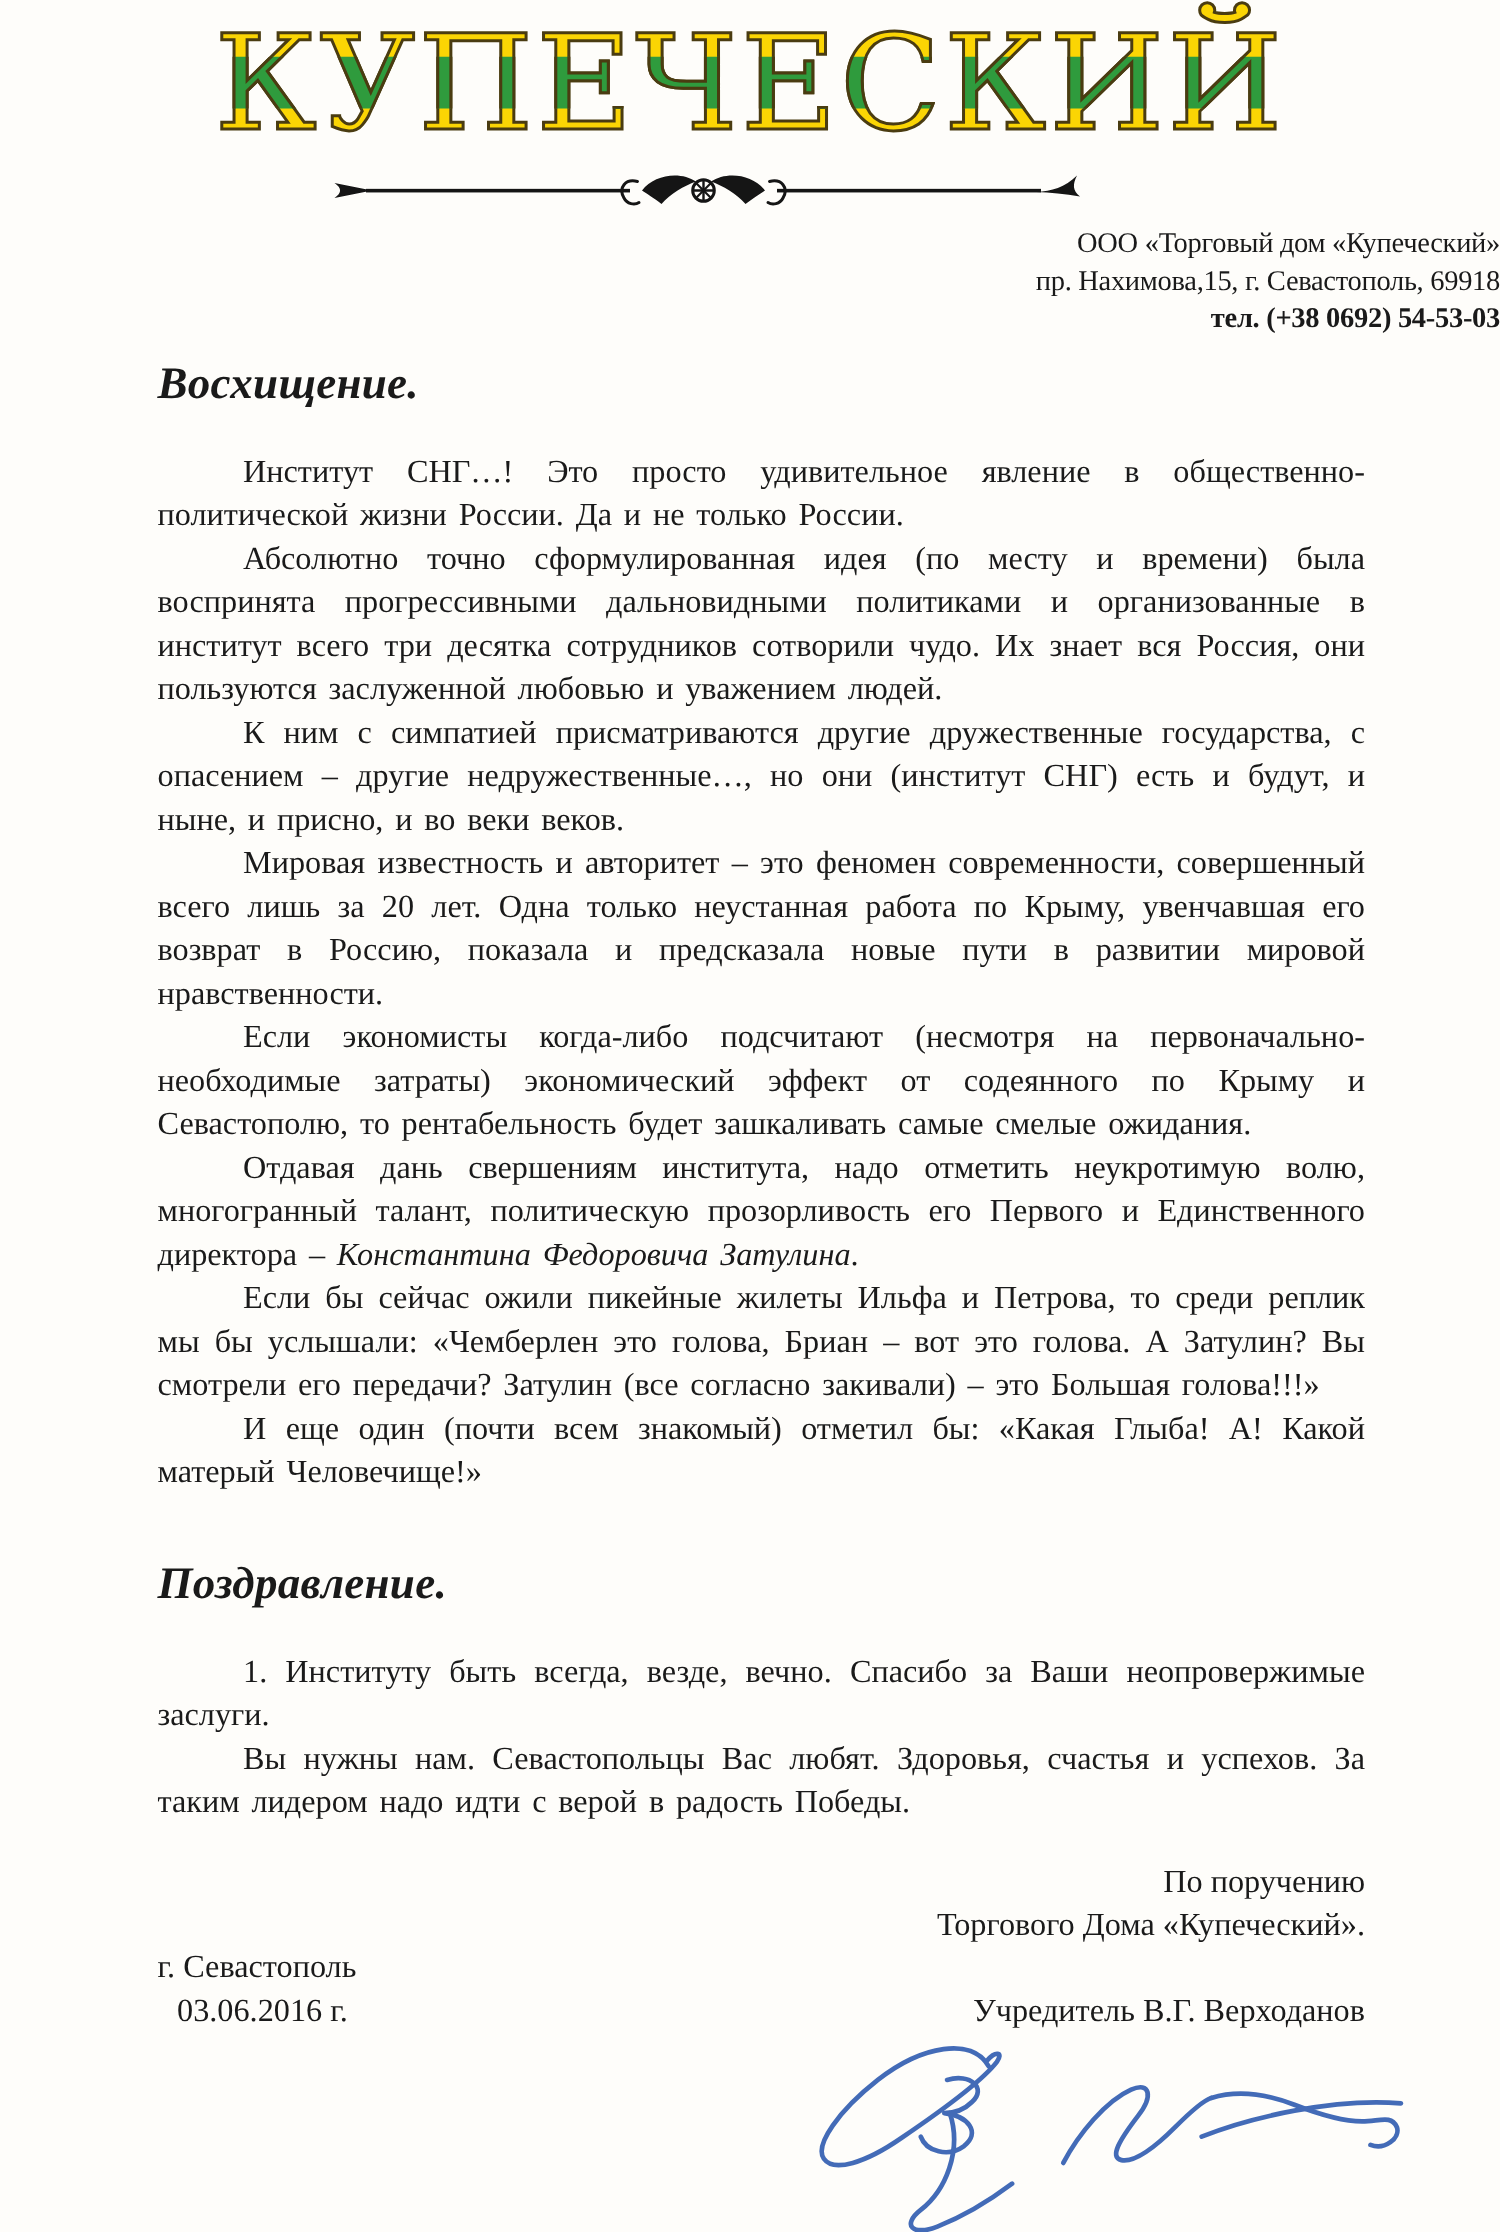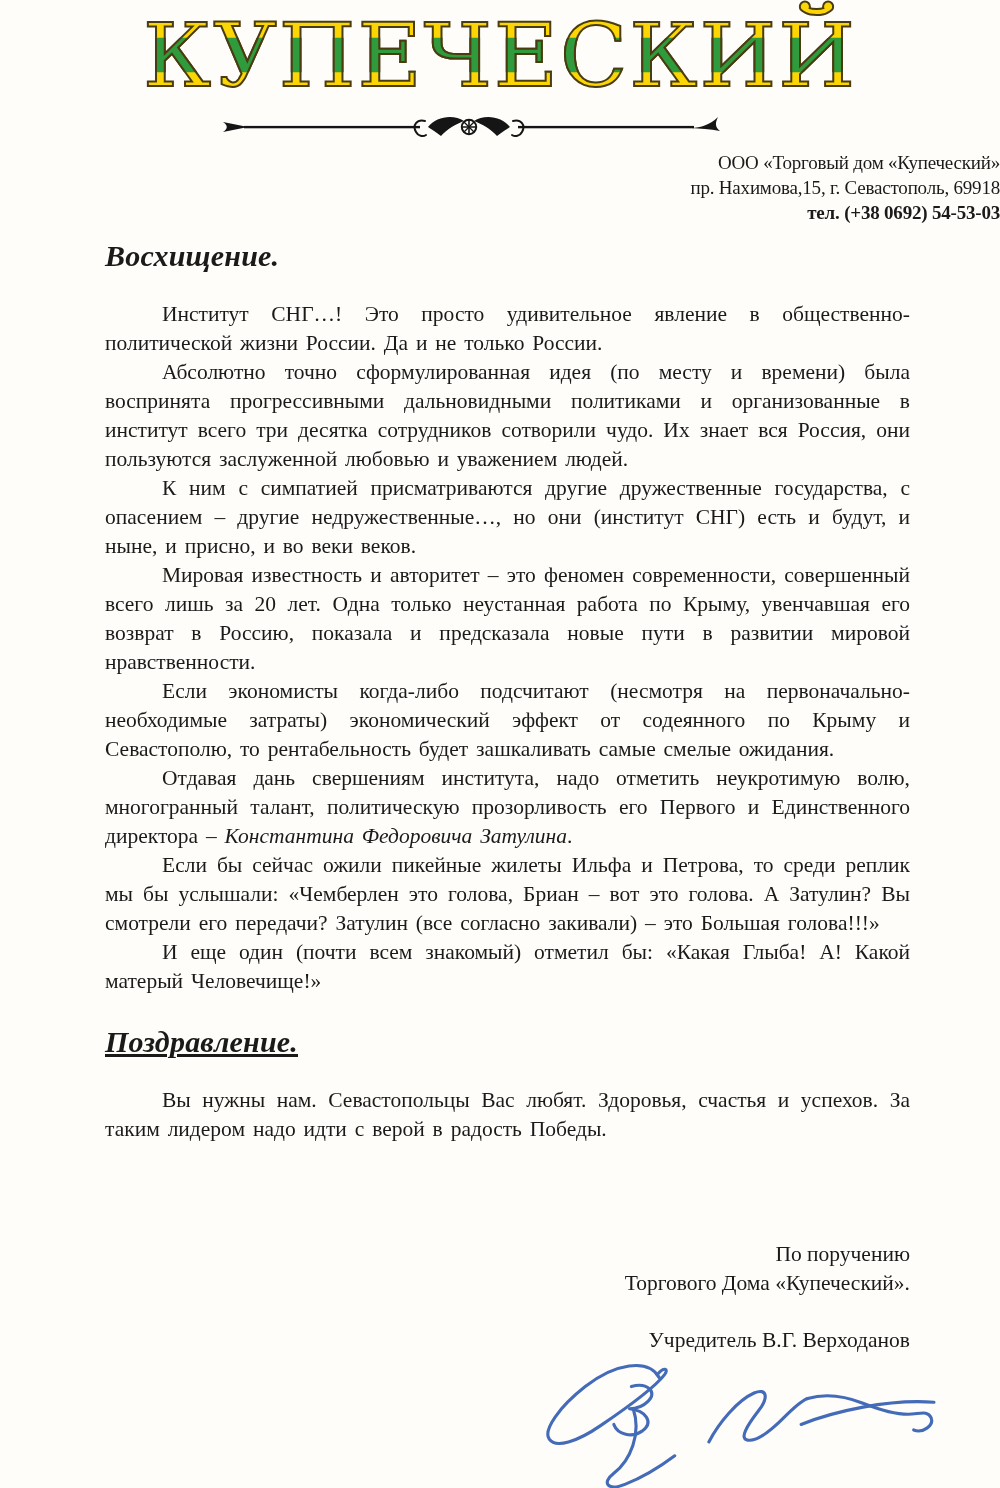--- a/index.html
+++ b/index.html
@@ -41,21 +41,21 @@
     line-height:29px;
     text-align:justify;
     word-spacing:2.5px;
   }
   .body p { margin:0; text-indent:57px; }
   .sec {
     font-size:30px; font-weight:700; font-style:italic;
     margin:0 0 30px 0; text-align:left; text-indent:0;
     letter-spacing:0.2px;
   }
-  .sec.second { margin-top:31px;text-decoration:underline; }
+  .sec.second { margin-top:45px; }
 
   
   .closing {
     position:absolute; left:105px; right:90px; top:1240px; height:248px;
     font-size:21.5px; line-height:29px;
   }
   .behalf { position:absolute; right:0; top:0; text-align:right; }
   .place-date { position:absolute; left:0; top:57px; }
   .place-date .date { padding-left:13px; }
   .signatory { position:absolute; right:0; top:86px; text-align:right; }
@@ -106,29 +106,34 @@
     <p>Абсолютно точно сформулированная идея (по месту и времени) была воспринята прогрессивными дальновидными политиками и организованные в институт всего три десятка сотрудников сотворили чудо. Их знает вся Россия, они пользуются заслуженной любовью и уважением людей.</p>
     <p>К ним с симпатией присматриваются другие дружественные государства, с опасением – другие недружественные…, но они (институт СНГ) есть и будут, и ныне, и присно, и во веки веков.</p>
     <p>Мировая известность и авторитет – это феномен современности, совершенный всего лишь за 20 лет. Одна только неустанная работа по Крыму, увенчавшая его возврат в Россию, показала и предсказала новые пути в развитии мировой нравственности.</p>
     <p>Если экономисты когда-либо подсчитают (несмотря на первоначально-необходимые затраты) экономический эффект от содеянного по Крыму и Севастополю, то рентабельность будет зашкаливать самые смелые ожидания.</p>
     <p><span>Отдавая дань свершениям института, надо отметить неукротимую волю, многогранный талант, политическую прозорливость его Первого и Единственного директора – </span><em>Константина Федоровича Затулина</em><span>.</span></p>
     <p>Если бы сейчас ожили пикейные жилеты Ильфа и Петрова, то среди реплик мы бы услышали: «Чемберлен это голова, Бриан – вот это голова. А Затулин? Вы смотрели его передачи? Затулин (все согласно закивали) – это Большая голова!!!»</p>
     <p>И еще один (почти всем знакомый) отметил бы: «Какая Глыба! А! Какой матерый Человечище!»</p>
 
     <h2 class="sec second">Поздравление.</h2>
 
+    <p>1. Институту быть всегда, везде, вечно. Спасибо за Ваши неопровержимые заслуги.</p>
     <p>Вы нужны нам. Севастопольцы Вас любят. Здоровья, счастья и успехов. За таким лидером надо идти с верой в радость Победы.</p>
   </main>
 
   <footer class="closing">
     <div class="behalf">
       <div>По поручению</div>
       <div>Торгового Дома «Купеческий».</div>
     </div>
 
+    <div class="place-date">
+      <div>г. Севастополь</div>
+      <div class="date">03.06.2016 г.</div>
+    </div>
 
     <div class="signatory">Учредитель В.Г. Верходанов</div>
 
     <svg class="signature-svg" width="410" height="143" viewBox="0 0 440 155">
       <g fill="none" stroke="#3a64b4" stroke-width="3.4" stroke-linecap="round" stroke-linejoin="round" opacity="0.95">
         <path d="M142,34 C130,13 94,19 62,44 C34,66 16,91 23,101 C30,111 53,104 79,86 C110,65 138,44 148,31 C153,24 147,23 141,30"></path>
         <path d="M112,44 C129,39 141,50 130,60 C124,66 116,68 110,68 C127,70 137,82 124,92 C113,100 97,96 93,85"></path>
         <path d="M114,68 C123,95 111,124 93,138 C79,149 87,157 105,150 C123,143 143,131 159,119"></path>
         <path d="M196,104 C207,83 227,59 245,51 C259,45 261,56 250,70 C237,87 229,100 238,102 C248,104 263,92 277,78 C289,66 297,59 303,57"></path>
         <path d="M303,57 C323,51 345,55 363,62 C381,69 398,74 412,74 C424,74 433,69 437,78 C440,86 428,95 418,91"></path>

